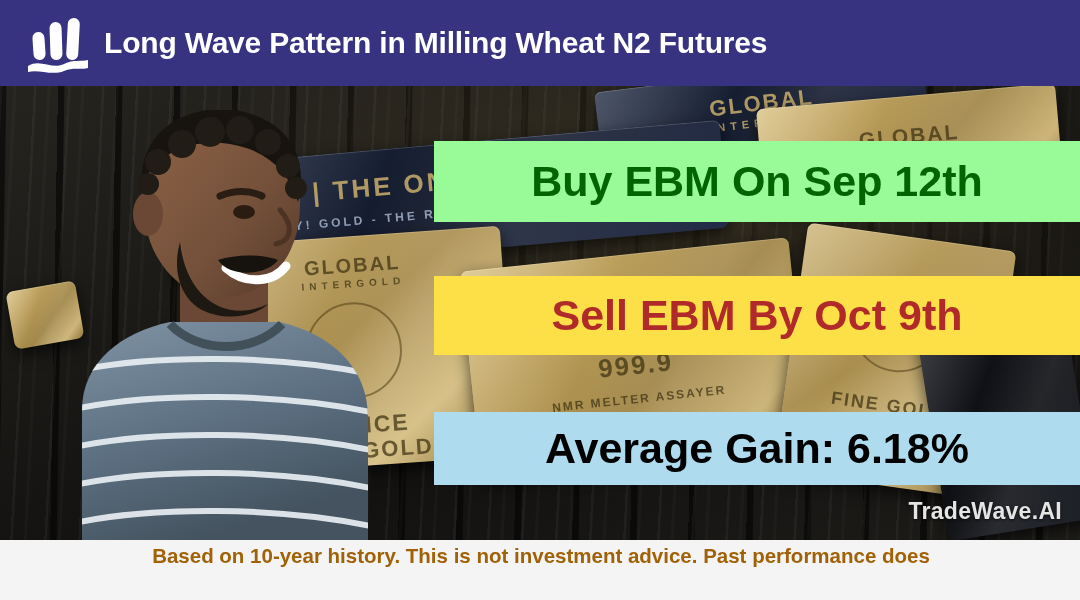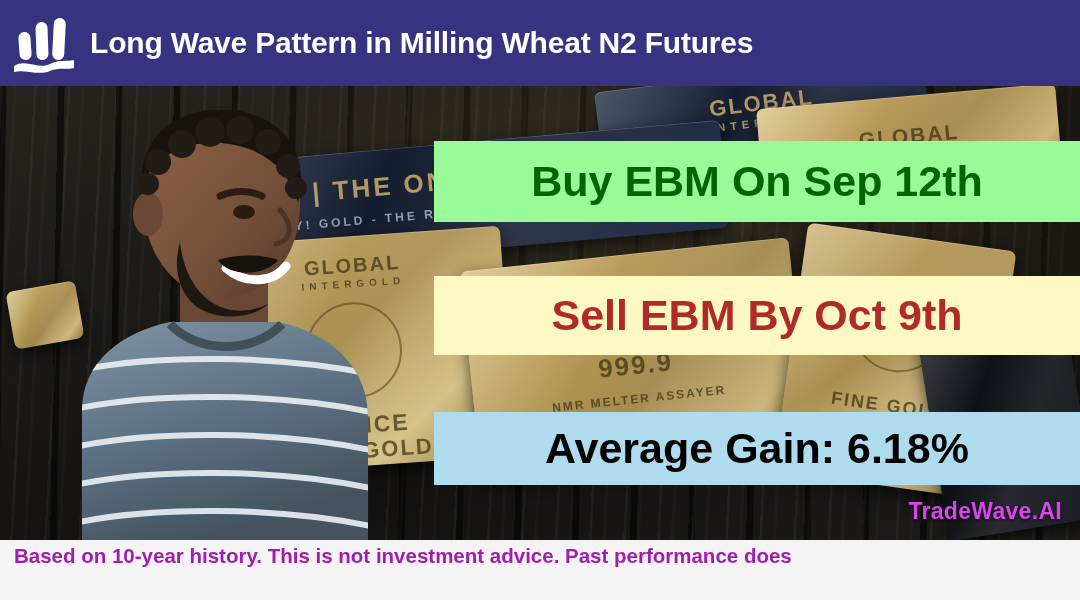--- a/index.html
+++ b/index.html
@@ -5,21 +5,21 @@
   * { margin:0; padding:0; box-sizing:border-box; }
   html, body { width:1080px; height:600px; overflow:hidden; background:#000; }
   body { font-family:"Liberation Sans", sans-serif; }
 
   .frame { position:relative; width:1080px; height:600px; overflow:hidden; }
 
   
   .header {
     position:absolute; left:0; top:0; width:1080px; height:86px;
     background:#373380;
-    display:flex; align-items:center; gap:14px; padding-left:12px;
+    display:flex; align-items:center; gap:14px; padding-left:26px;
   }
   .logo { width:64px; height:62px; position:relative; flex:0 0 auto; }
   .logo svg { display:block; width:64px; height:62px; }
   .header-title {
     color:#ffffff; font-size:30px; font-weight:bold;
     letter-spacing:-0.2px; white-space:nowrap;
     font-family:"Liberation Sans", sans-serif;
   }
 
   
@@ -80,37 +80,38 @@
   
   .person { position:absolute; left:30px; bottom:0; width:390px; height:430px; }
 
   
   .badge {
     position:absolute; right:0; display:flex; align-items:center; justify-content:center;
     font-weight:bold; white-space:nowrap;
     font-family:"Liberation Sans", sans-serif;
   }
   .badge-buy  { left:434px; top:55px;  height:81px;  background:#98fb98; color:#006400; font-size:43px; }
-  .badge-sell { left:434px; top:190px; height:79px;  background:#fef9c3; color:#b02a2a; font-size:43px; }
+  .badge-sell { left:434px; top:190px; height:79px;  background:#fde047; color:#b02a2a; font-size:43px; }
   .badge-gain { left:434px; top:326px; height:73px;  background:#aedcee; color:#000000; font-size:43px; }
 
   .watermark{
     position:absolute; right:18px; top:412px;
-    color:#d946ef; font-size:23px; font-weight:bold; letter-spacing:.3px;
+    color:#e5e5e5; font-size:23px; font-weight:bold; letter-spacing:.3px;
     text-shadow:0 1px 3px rgba(0,0,0,.75);
     font-family:"Liberation Sans", sans-serif;
   }
 
   
   .footer{
     position:absolute; left:0; top:540px; width:1080px; height:60px;
-    background:#f4f4f4; color:#a21caf;
+    background:#f4f4f4; color:#a16207;
     font-size:20.5px; font-weight:bold; line-height:29px;
     padding:1px 12px 0 14px;
     font-family:"Liberation Sans", sans-serif;
+    text-align:center;
   }
   .footer div { white-space:nowrap; }
 </style>
 </head>
 <body>
 
 <div class="frame">
 
   <div class="header">
     <div class="logo">

